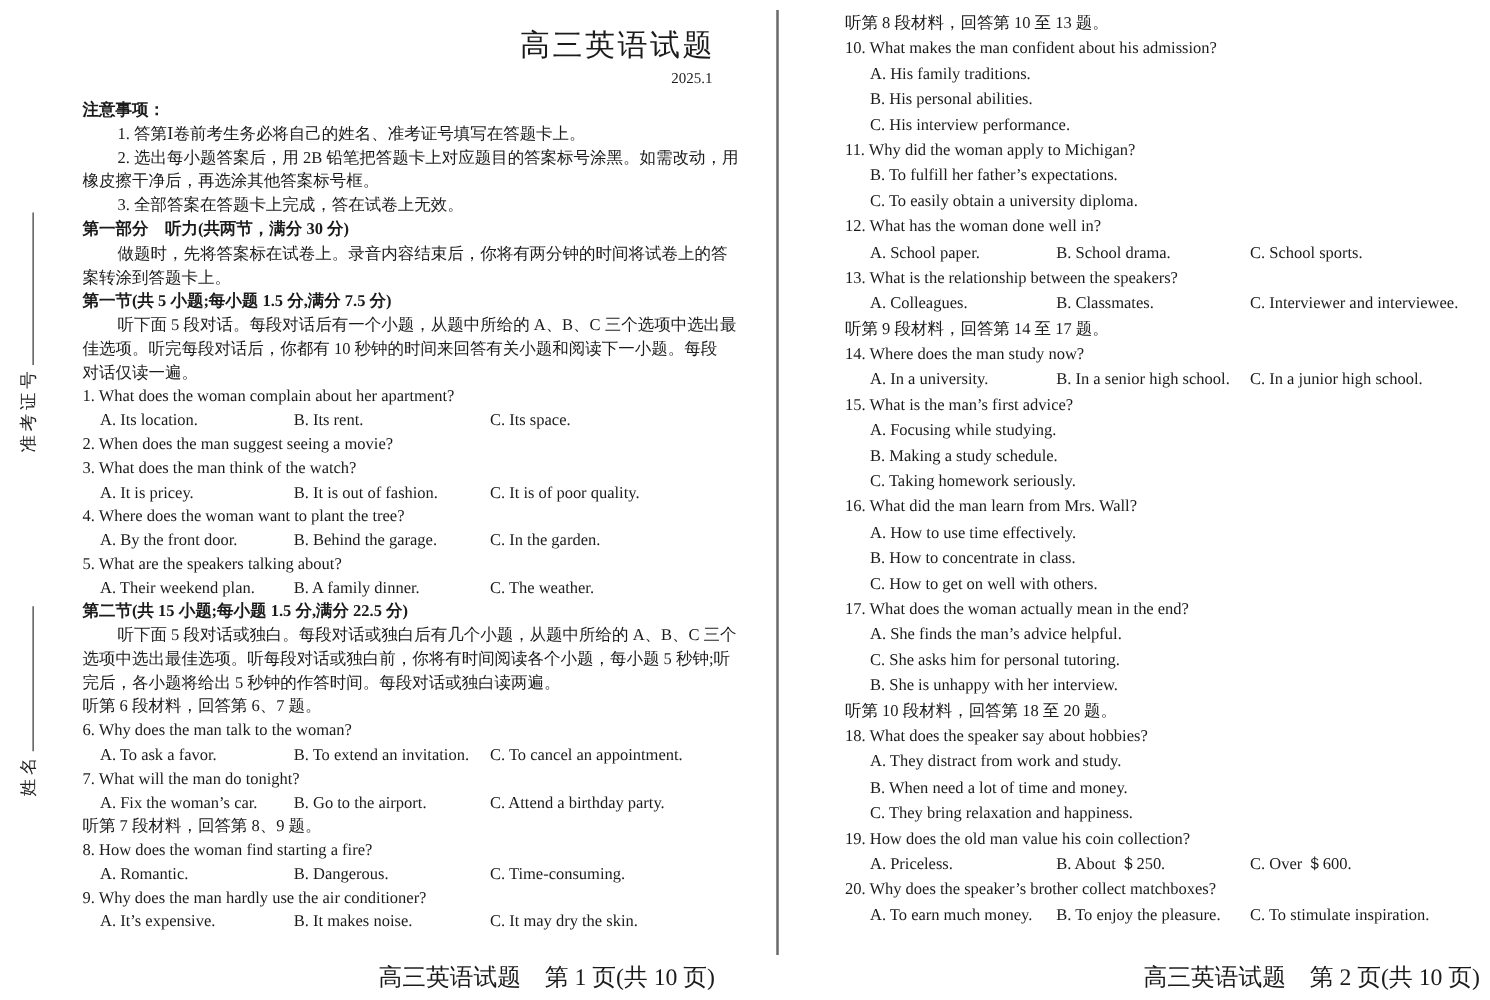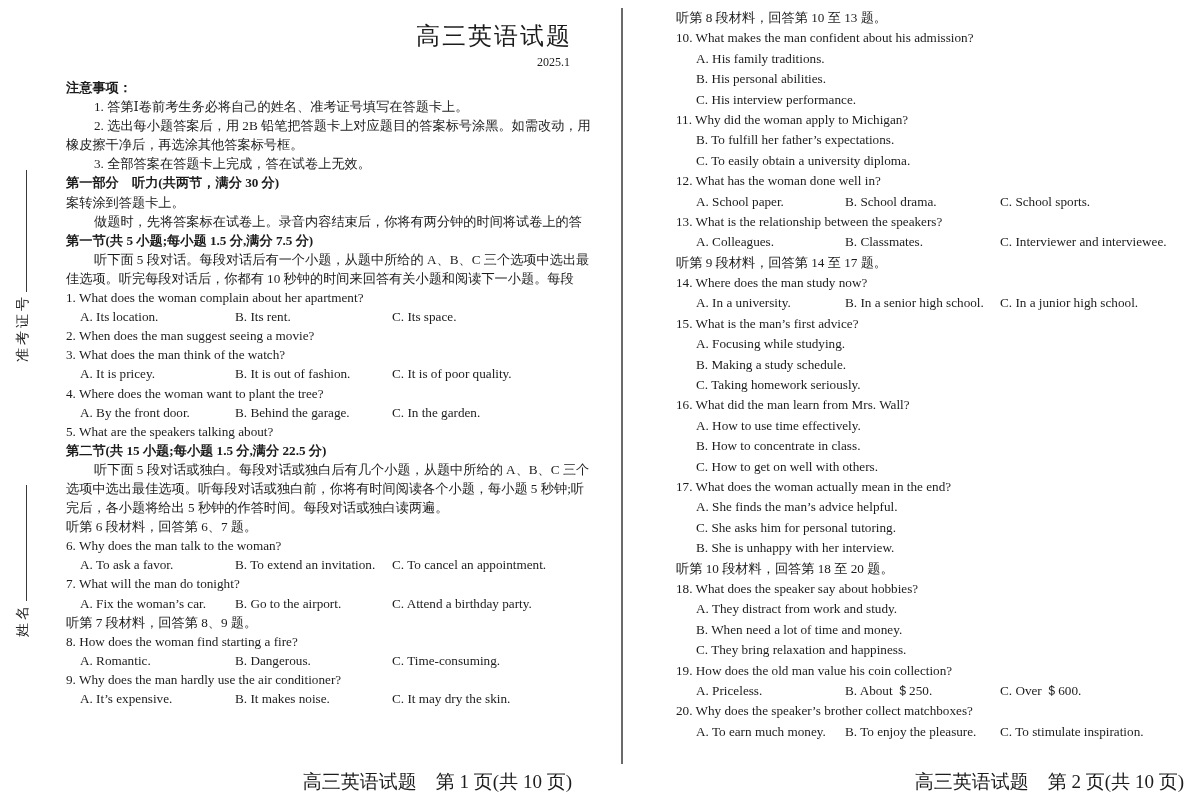--- a/index.html
+++ b/index.html
@@ -78,45 +78,51 @@
     <div class="title">高三英语试题</div>
     <div class="date">2025.1</div>
   </div>
   <div id="page1-lines">
       <div class="line bold">注意事项：</div>
       <div class="line indent">1. 答第Ⅰ卷前考生务必将自己的姓名、准考证号填写在答题卡上。</div>
       <div class="line indent">2. 选出每小题答案后，用 2B 铅笔把答题卡上对应题目的答案标号涂黑。如需改动，用</div>
       <div class="line">橡皮擦干净后，再选涂其他答案标号框。</div>
       <div class="line indent">3. 全部答案在答题卡上完成，答在试卷上无效。</div>
       <div class="line bold">第一部分　听力(共两节，满分 30 分)</div>
+      <div class="line indent">做题时，先将答案标在试卷上。录音内容结束后，你将有两分钟的时间将试卷上的答</div>
       <div class="line">案转涂到答题卡上。</div>
-      <div class="line indent">做题时，先将答案标在试卷上。录音内容结束后，你将有两分钟的时间将试卷上的答</div>
       <div class="line bold">第一节(共 5 小题;每小题 1.5 分,满分 7.5 分)</div>
       <div class="line indent">听下面 5 段对话。每段对话后有一个小题，从题中所给的 A、B、C 三个选项中选出最</div>
       <div class="line">佳选项。听完每段对话后，你都有 10 秒钟的时间来回答有关小题和阅读下一小题。每段</div>
+      <div class="line">对话仅读一遍。</div>
       <div class="line">1. What does the woman complain about her apartment?</div>
       <div class="line optrow">
         <span class="optcol">A. Its location.</span>
         <span class="optcol">B. Its rent.</span>
         <span class="optcol">C. Its space.</span>
       </div>
       <div class="line">2. When does the man suggest seeing a movie?</div>
       <div class="line">3. What does the man think of the watch?</div>
       <div class="line optrow">
         <span class="optcol">A. It is pricey.</span>
         <span class="optcol">B. It is out of fashion.</span>
         <span class="optcol">C. It is of poor quality.</span>
       </div>
       <div class="line">4. Where does the woman want to plant the tree?</div>
       <div class="line optrow">
         <span class="optcol">A. By the front door.</span>
         <span class="optcol">B. Behind the garage.</span>
         <span class="optcol">C. In the garden.</span>
       </div>
       <div class="line">5. What are the speakers talking about?</div>
+      <div class="line optrow">
+        <span class="optcol">A. Their weekend plan.</span>
+        <span class="optcol">B. A family dinner.</span>
+        <span class="optcol">C. The weather.</span>
+      </div>
       <div class="line bold">第二节(共 15 小题;每小题 1.5 分,满分 22.5 分)</div>
       <div class="line indent">听下面 5 段对话或独白。每段对话或独白后有几个小题，从题中所给的 A、B、C 三个</div>
       <div class="line">选项中选出最佳选项。听每段对话或独白前，你将有时间阅读各个小题，每小题 5 秒钟;听</div>
       <div class="line">完后，各小题将给出 5 秒钟的作答时间。每段对话或独白读两遍。</div>
       <div class="line">听第 6 段材料，回答第 6、7 题。</div>
       <div class="line">6. Why does the man talk to the woman?</div>
       <div class="line optrow">
         <span class="optcol">A. To ask a favor.</span>
         <span class="optcol">B. To extend an invitation.</span>
         <span class="optcol">C. To cancel an appointment.</span>

